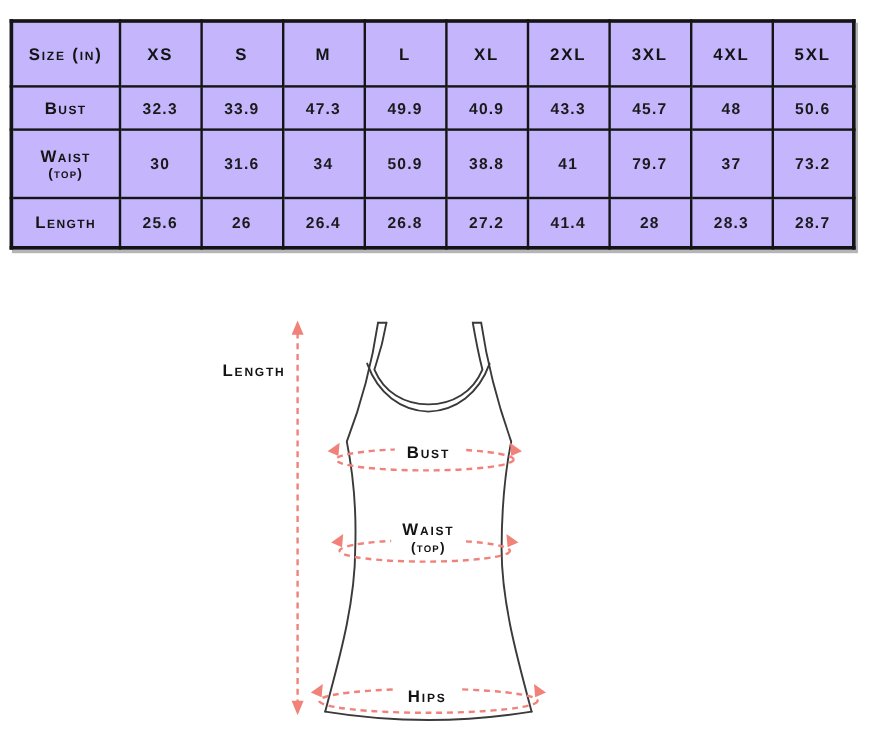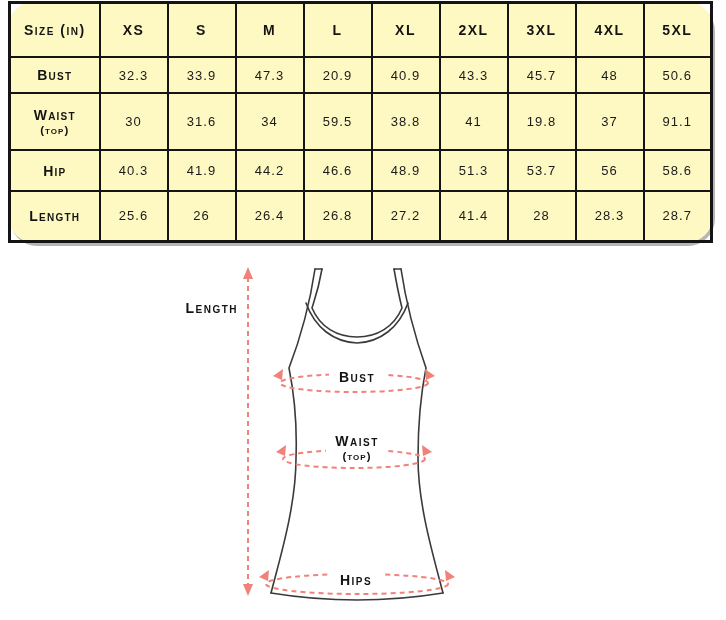--- a/index.html
+++ b/index.html
@@ -11,43 +11,42 @@
   html,body{margin:0;padding:0;background:#ffffff;}
   body{
     width:726px;height:620px;
     font-family:"Liberation Sans", sans-serif;
     color:var(--text);
   }
   .canvas{position:relative;width:726px;height:620px;overflow:hidden;background:#fff;}
 
   
   table.size-chart{
-    position:absolute;left:8px;top:1px;width:702px;
+    position:absolute;left:8px;top:16px;width:702px;
     border-collapse:collapse;table-layout:fixed;
     box-shadow:2px 3px 0 #b5b5b5;
-    background:#fef9c3;
-    border-radius:27px;
+    background:#c4b5fd;
   }
   table.size-chart{border:3px solid var(--table-border);}
   table.size-chart th, table.size-chart td{
     border:2px solid var(--table-border);
     text-align:center;vertical-align:middle;
     padding:0;
   }
   thead th{
     height:52px;
     font-size:14px;font-weight:bold;
     font-variant:small-caps;letter-spacing:1.5px;
   }
   th.row-label{
     font-size:14px;font-weight:bold;
     font-variant:small-caps;letter-spacing:1.2px;
   }
   td.val{
-    font-size:13px;font-weight:normal;letter-spacing:1px;color:#1a1a1a;margin-top:28px;
+    font-size:13px;font-weight:bold;letter-spacing:1px;color:#1a1a1a;margin-top:28px;
   }
   tbody tr:nth-child(1){height:36px;}
   tbody tr:nth-child(2){height:57px;}
   tbody tr:nth-child(3){height:41px;}
   tbody tr:nth-child(4){height:50px;}
   .sub{display:block;font-size:11.5px;font-weight:bold;letter-spacing:1px;margin-top:1px;}
 
   
   svg.diagram{position:absolute;left:0;top:258px;}
   .garment{stroke:var(--outline);stroke-width:1.6;fill:none;stroke-linecap:round;stroke-linejoin:round;}
@@ -99,53 +98,41 @@
         <th>4XL</th>
         <th>5XL</th>
       </tr>
     </thead>
     <tbody>
       <tr>
         <th class="row-label">Bust</th>
         <td class="val">32.3</td>
         <td class="val">33.9</td>
         <td class="val">47.3</td>
-        <td class="val">20.9</td>
+        <td class="val">49.9</td>
         <td class="val">40.9</td>
         <td class="val">43.3</td>
         <td class="val">45.7</td>
         <td class="val">48</td>
         <td class="val">50.6</td>
       </tr>
       <tr>
         <th class="row-label">
           <span>Waist</span>
           <span class="sub">(top)</span>
         </th>
         <td class="val">30</td>
         <td class="val">31.6</td>
         <td class="val">34</td>
-        <td class="val">59.5</td>
+        <td class="val">50.9</td>
         <td class="val">38.8</td>
         <td class="val">41</td>
-        <td class="val">19.8</td>
+        <td class="val">79.7</td>
         <td class="val">37</td>
-        <td class="val">91.1</td>
-      </tr>
-      <tr>
-        <th class="row-label">Hip</th>
-        <td class="val">40.3</td>
-        <td class="val">41.9</td>
-        <td class="val">44.2</td>
-        <td class="val">46.6</td>
-        <td class="val">48.9</td>
-        <td class="val">51.3</td>
-        <td class="val">53.7</td>
-        <td class="val">56</td>
-        <td class="val">58.6</td>
+        <td class="val">73.2</td>
       </tr>
       <tr>
         <th class="row-label">Length</th>
         <td class="val">25.6</td>
         <td class="val">26</td>
         <td class="val">26.4</td>
         <td class="val">26.8</td>
         <td class="val">27.2</td>
         <td class="val">41.4</td>
         <td class="val">28</td>

